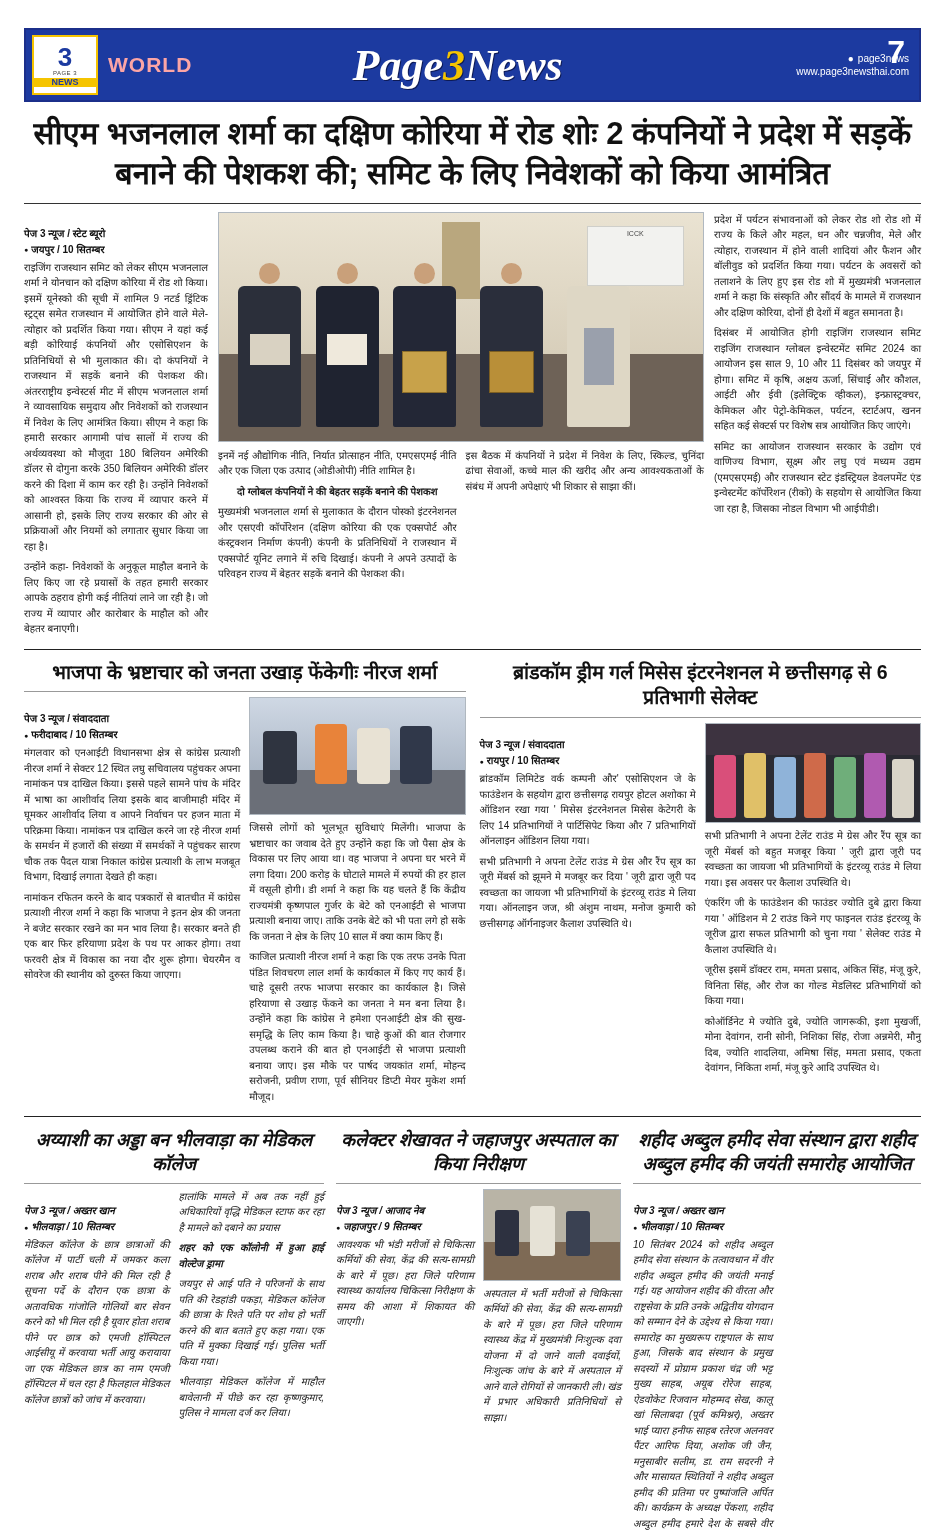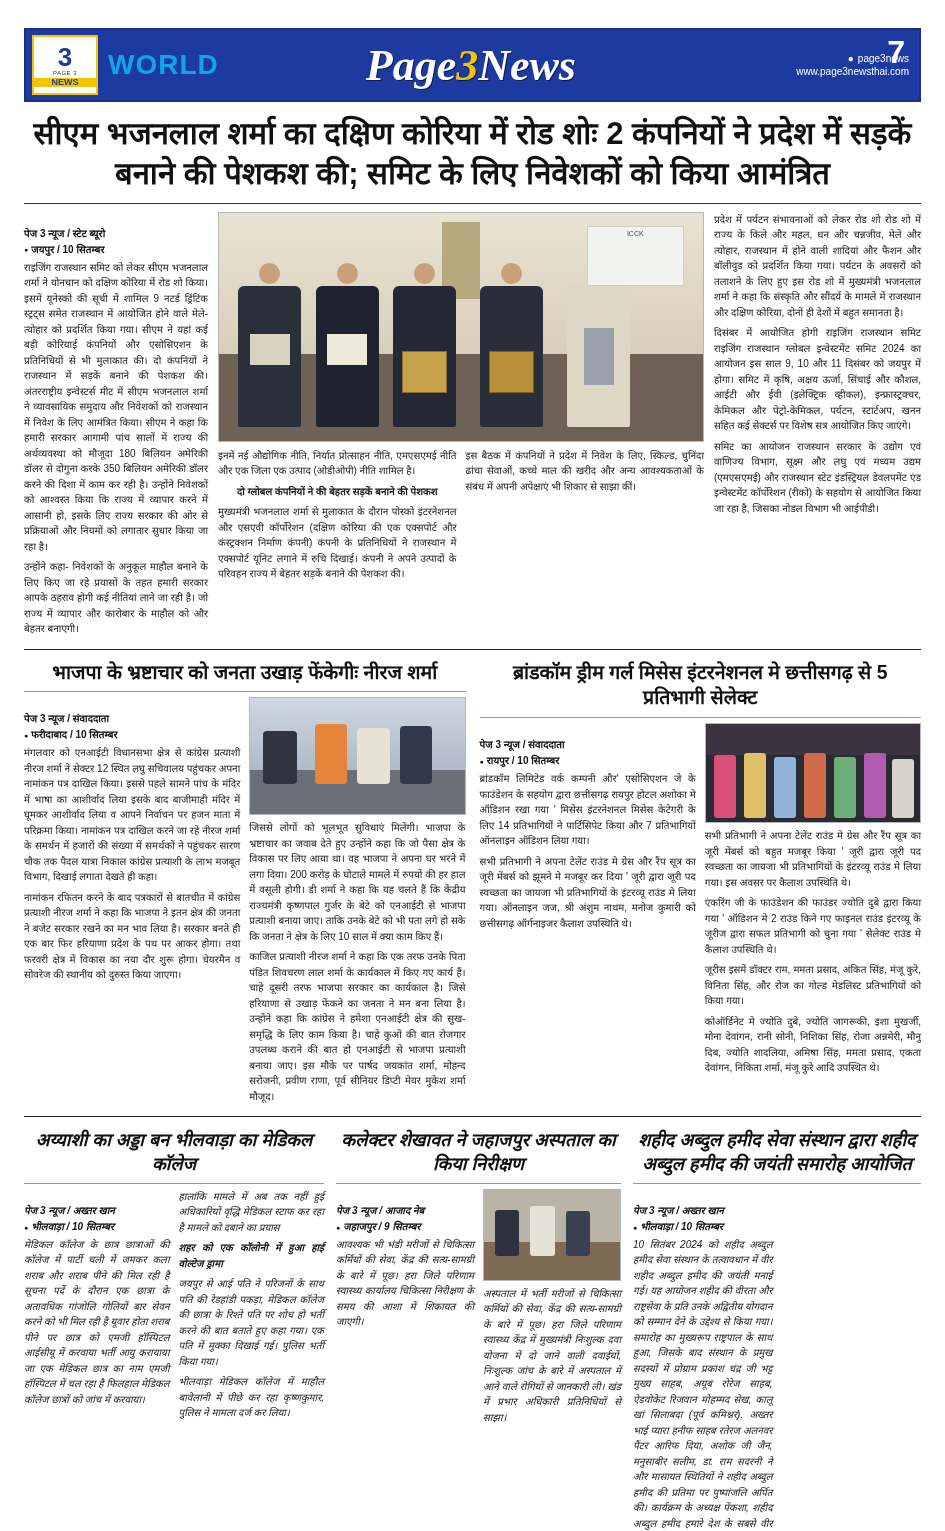--- a/index.html
+++ b/index.html
@@ -37,21 +37,21 @@
     align-items: center; justify-content: center;
     line-height: 1;
   }
   .logo-3 { font-size: 26px; font-weight: bold; color:#1c3aa0; }
   .logo-page3 { font-size: 6px; color:#444; letter-spacing:.5px;}
   .logo-news {
     background:#f5c400; color:#1c3aa0; font-size:9px; font-weight:bold;
     width:100%; text-align:center; margin-top:2px;
   }
   .world-tag {
-    color:#0ea5e9; font-size:28px; font-weight:bold; letter-spacing:1px;
+    color:#fca5a5; font-size:21px; font-weight:bold; letter-spacing:1px;
     display:flex; align-items:center; padding:0 14px 0 6px;
   }
   .nameplate {
     flex: 1;
     display:flex; align-items:center; justify-content:center;
   }
   .nameplate .np-text {
     font-family:"Liberation Serif", serif;
     color:#fff; font-size:44px; font-weight:bold; font-style:italic;
     letter-spacing:0px;
@@ -256,21 +256,21 @@
               <div style="position:absolute;left:70%;top:24%;width:15%;height:50%;background:#30384a;border-radius:4px"></div>
             </div>
           </div>
           <p class="body">जिससे लोगों को भूलभूत सुविधाएं मिलेंगी। भाजपा के भ्रष्टाचार का जवाब देते हुए उन्होंने कहा कि जो पैसा क्षेत्र के विकास पर लिए आया था। वह भाजपा ने अपना घर भरने में लगा दिया। 200 करोड़ के घोटाले मामले में रुपयों की हर हाल में वसूली होगी। डी शर्मा ने कहा कि यह चलते हैं कि केंद्रीय राज्यमंत्री कृष्णपाल गुर्जर के बेटे को एनआईटी से भाजपा प्रत्याशी बनाया जाए। ताकि उनके बेटे को भी पता लगे हो सके कि जनता ने क्षेत्र के लिए 10 साल में क्या काम किए हैं।</p>
           <p class="body">काजिल प्रत्याशी नीरज शर्मा ने कहा कि एक तरफ उनके पिता पंडित शिवचरण लाल शर्मा के कार्यकाल में किए गए कार्य हैं। चाहे दूसरी तरफ भाजपा सरकार का कार्यकाल है। जिसे हरियाणा से उखाड़ फेंकने का जनता ने मन बना लिया है। उन्होंने कहा कि कांग्रेस ने हमेशा एनआईटी क्षेत्र की सुख-समृद्धि के लिए काम किया है। चाहे कुओं की बात रोजगार उपलब्ध कराने की बात हो एनआईटी से भाजपा प्रत्याशी बनाया जाए। इस मौके पर पार्षद जयकांत शर्मा, मोहन्द सरोजनी, प्रवीण राणा, पूर्व सीनियर डिप्टी मेयर मुकेश शर्मा मौजूद।</p>
         </div>
       </div>
     </div>
 
     <div>
-      <div class="sec-head">ब्रांडकॉम ड्रीम गर्ल मिसेस इंटरनेशनल मे छत्तीसगढ़ से 5 प्रतिभागी सेलेक्ट</div>
+      <div class="sec-head">ब्रांडकॉम ड्रीम गर्ल मिसेस इंटरनेशनल मे छत्तीसगढ़ से 6 प्रतिभागी सेलेक्ट</div>
       <div class="rule-thin"></div>
       <div class="cols2">
         <div>
           <div class="byline">पेज 3 न्यूज / संवाददाता</div>
           <div class="byline2 dot">रायपुर / 10 सितम्बर</div>
           <p class="body">ब्रांडकॉम लिमिटेड वर्क कम्पनी और' एसोसिएशन जे के फाउंडेशन के सहयोग द्वारा छत्तीसगढ़ रायपुर होटल अशोका मे ऑडिशन रखा गया ' मिसेस इंटरनेशनल मिसेस केटेगरी के लिए 14 प्रतिभागियों ने पार्टिसिपेट किया और 7 प्रतिभागियों ऑनलाइन ऑडिशन लिया गया।</p>
           <p class="body">सभी प्रतिभागी ने अपना टेलेंट राउंड मे ग्रेस और रैंप सूत्र का जूरी मेंबर्स को झूमने मे मजबूर कर दिया ' जूरी द्वारा जूरी पद स्वच्छता का जायजा भी प्रतिभागियों के इंटरव्यू राउंड मे लिया गया। ऑनलाइन जज, श्री अंशुम नाथम, मनोज कुमारी को छत्तीसगढ़ ऑर्गनाइजर कैलाश उपस्थिति थे।</p>
         </div>
         <div>
           <div class="photo" style="height:100px;margin-bottom:5px">

